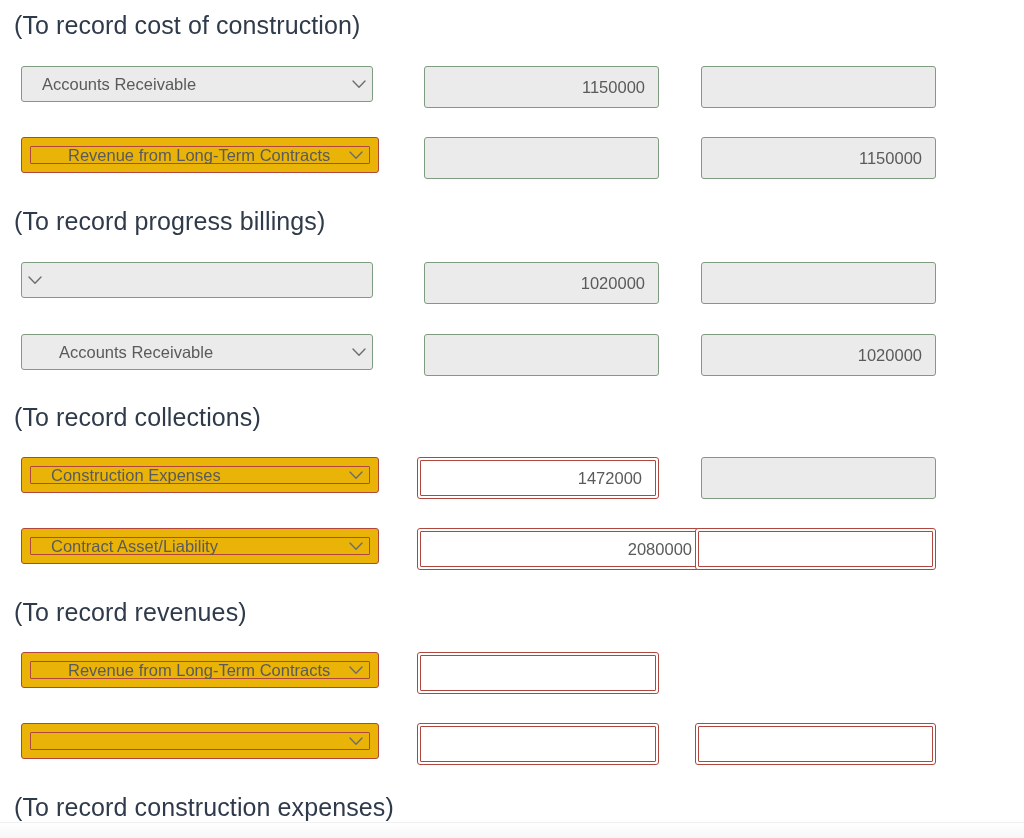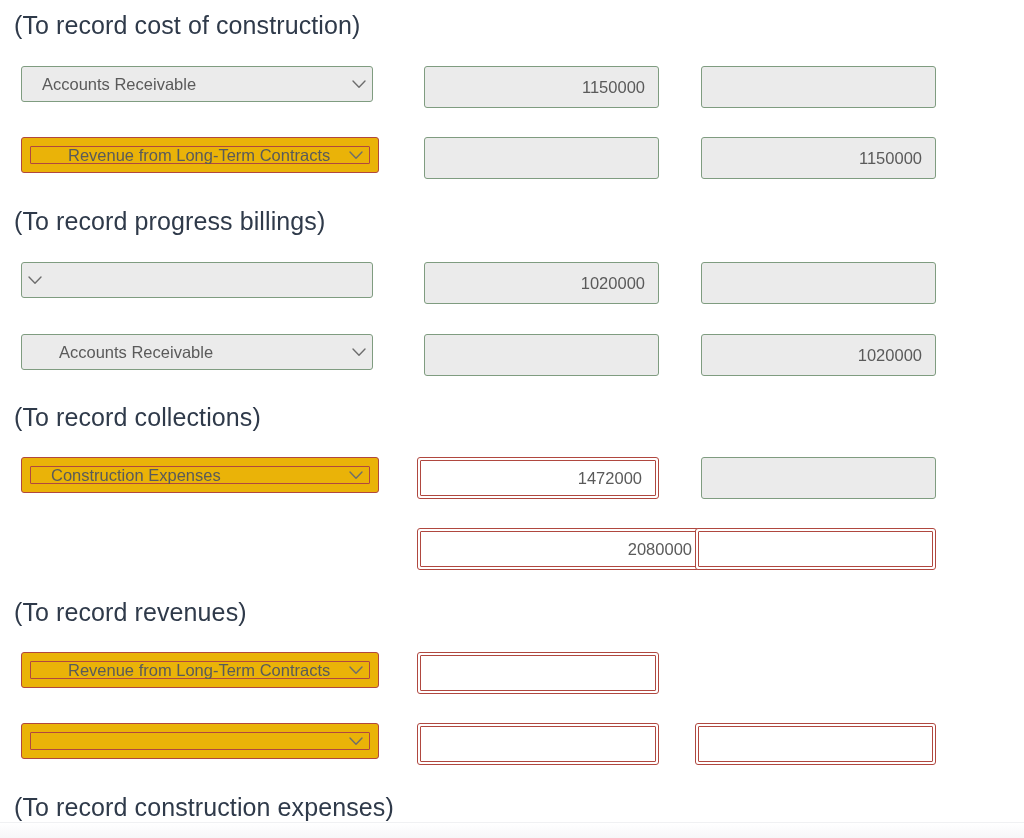--- a/index.html
+++ b/index.html
@@ -208,20 +208,30 @@
         <div class="amt err" style="left:417px;width:242px">
           <div class="inner">
             <span class="val">1472000</span>
           </div>
         </div>
         <div class="amt" style="left:701px;width:235px">
           <span class="val"></span>
         </div>
       </div>
       <div class="row" style="top:528px">
+        <div class="acct lvl0 err" style="left:21px;width:358px">
+          <div class="inner">
+            <span class="lbl">Contract Asset/Liability</span>
+            <span class="chev">
+              <svg width="14" height="9" viewBox="0 0 14 9" fill="none" aria-hidden="true">
+                <path d="M1 1L7 7.2L13 1" stroke="currentColor" stroke-width="1.4" stroke-linecap="round" stroke-linejoin="round"></path>
+              </svg>
+            </span>
+          </div>
+        </div>
         <div class="amt err" style="left:417px;width:292px">
           <div class="inner">
             <span class="val">2080000</span>
           </div>
         </div>
         <div class="amt err" style="left:695px;width:241px">
           <div class="inner">
             <span class="val"></span>
           </div>
         </div>

